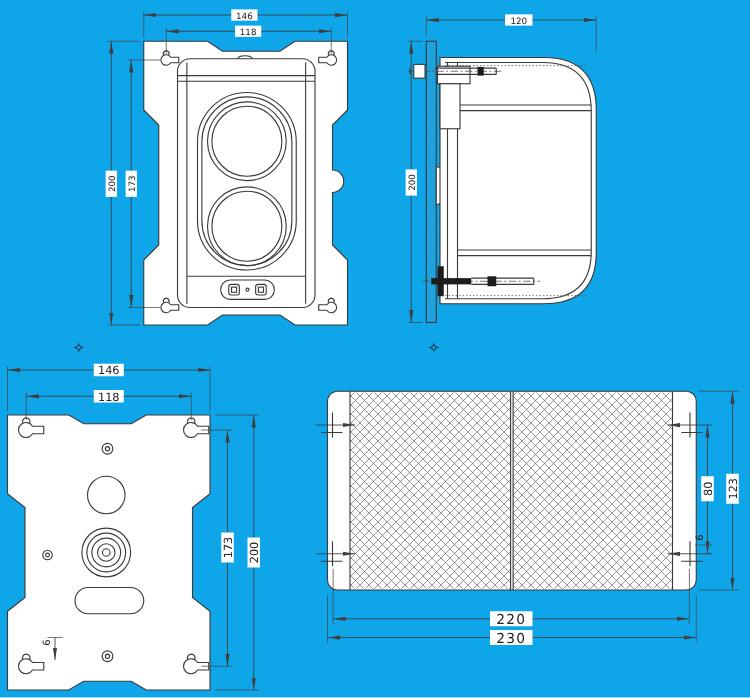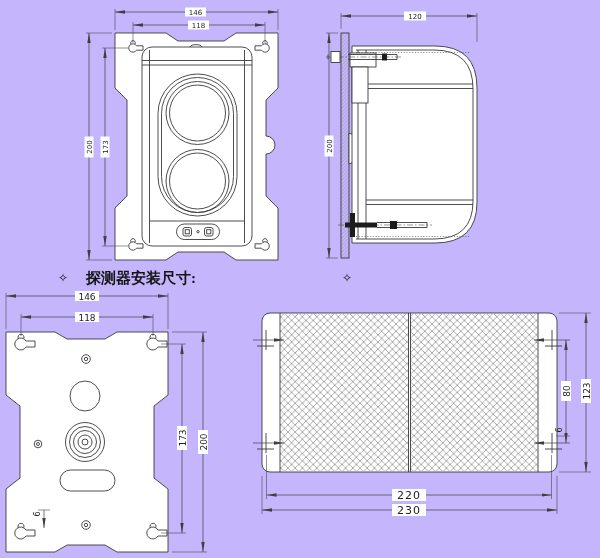--- a/index.html
+++ b/index.html
@@ -1,16 +1,16 @@
 <!DOCTYPE html>
 <html><head>
 <meta charset="utf-8">
 <style>
   html,body{margin:0;padding:0;background:#fff;}
-  .canvas{position:relative;width:600px;height:558px;background:#c4b5fd;overflow:hidden;
+  .canvas{position:relative;width:600px;height:558px;background:#0ea5e9;overflow:hidden;
           font-family:"Liberation Sans",sans-serif;}
   .canvas svg{position:absolute;}
   #v-front{left:0;top:0;}
   #v-side{left:300px;top:0;}
   #v-back{left:0;top:290px;}
   #v-refl{left:250px;top:290px;}
   .caption{position:absolute;top:267px;height:22px;display:flex;align-items:center;
            font-family:"Liberation Serif",serif;font-weight:700;font-size:15px;color:#141414;
            white-space:nowrap;}
   .caption .bullet{font-size:12px;font-weight:400;margin-right:18px;color:#222;}
@@ -180,21 +180,20 @@
       <line class="dim" x1="329" y1="33" x2="329" y2="258" marker-start="url(#a2)" marker-end="url(#a2)"></line>
       <g transform="rotate(-90 329 146)">
         <rect class="lbl-bg" x="318.5" y="141.5" width="21" height="9"></rect>
         <text class="dt f7" x="329" y="148.8" text-anchor="middle">200</text>
       </g>
     </g>
   </svg>
 
   <div class="caption" id="cap-detector">
     <span class="bullet">✧</span>
-    <span>探测器安装尺寸:</span>
   </div>
   <div class="caption" id="cap-reflector">
     <span class="bullet">✧</span>
   </div>
 
   <svg id="v-back" width="250" height="268" viewBox="0 290 250 268">
     <defs>
       <marker id="a3" viewBox="0 0 10 5" refX="10" refY="2.5" markerWidth="10" markerHeight="5" markerUnits="userSpaceOnUse" orient="auto-start-reverse">
         <path d="M0,0.8 L10,2.5 L0,4.2 Z" fill="#3f3f3f"></path>
       </marker>

